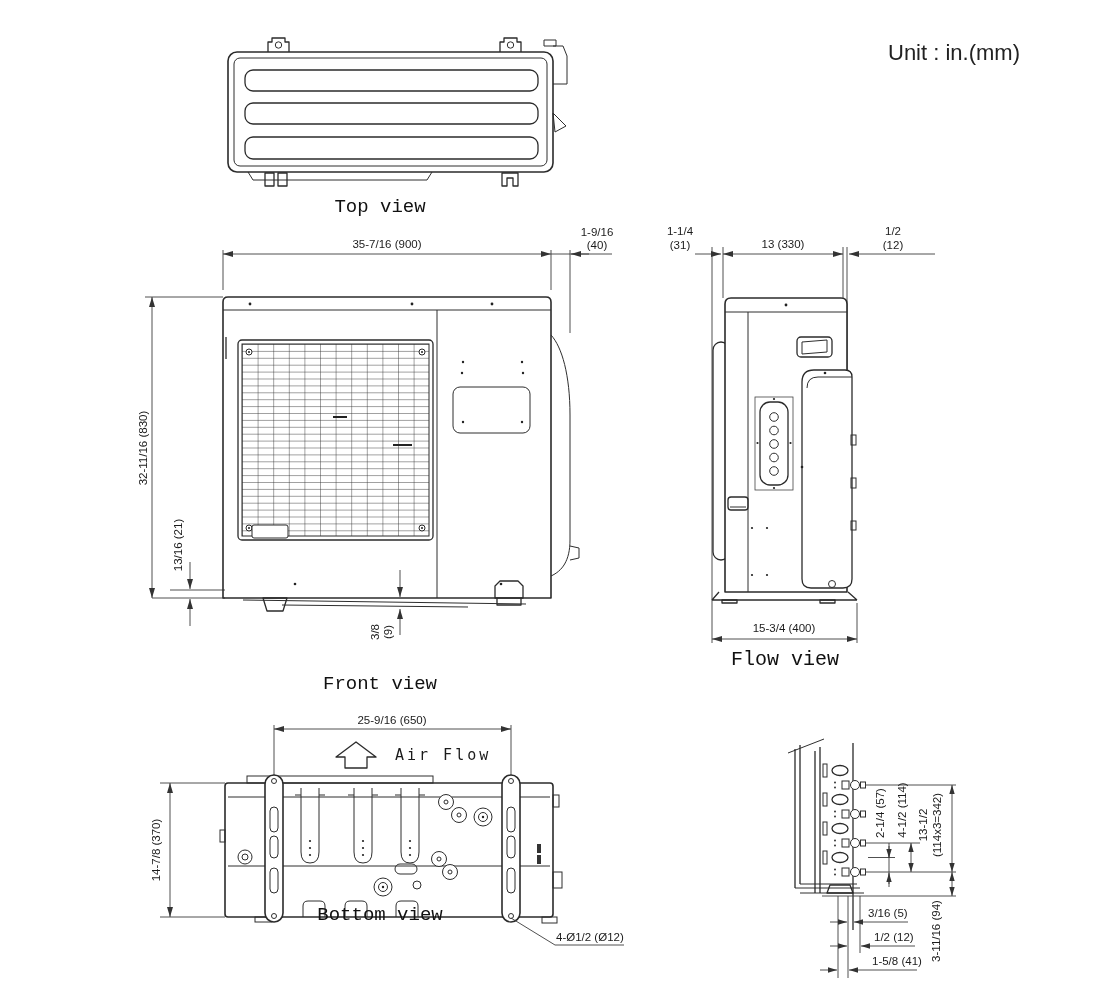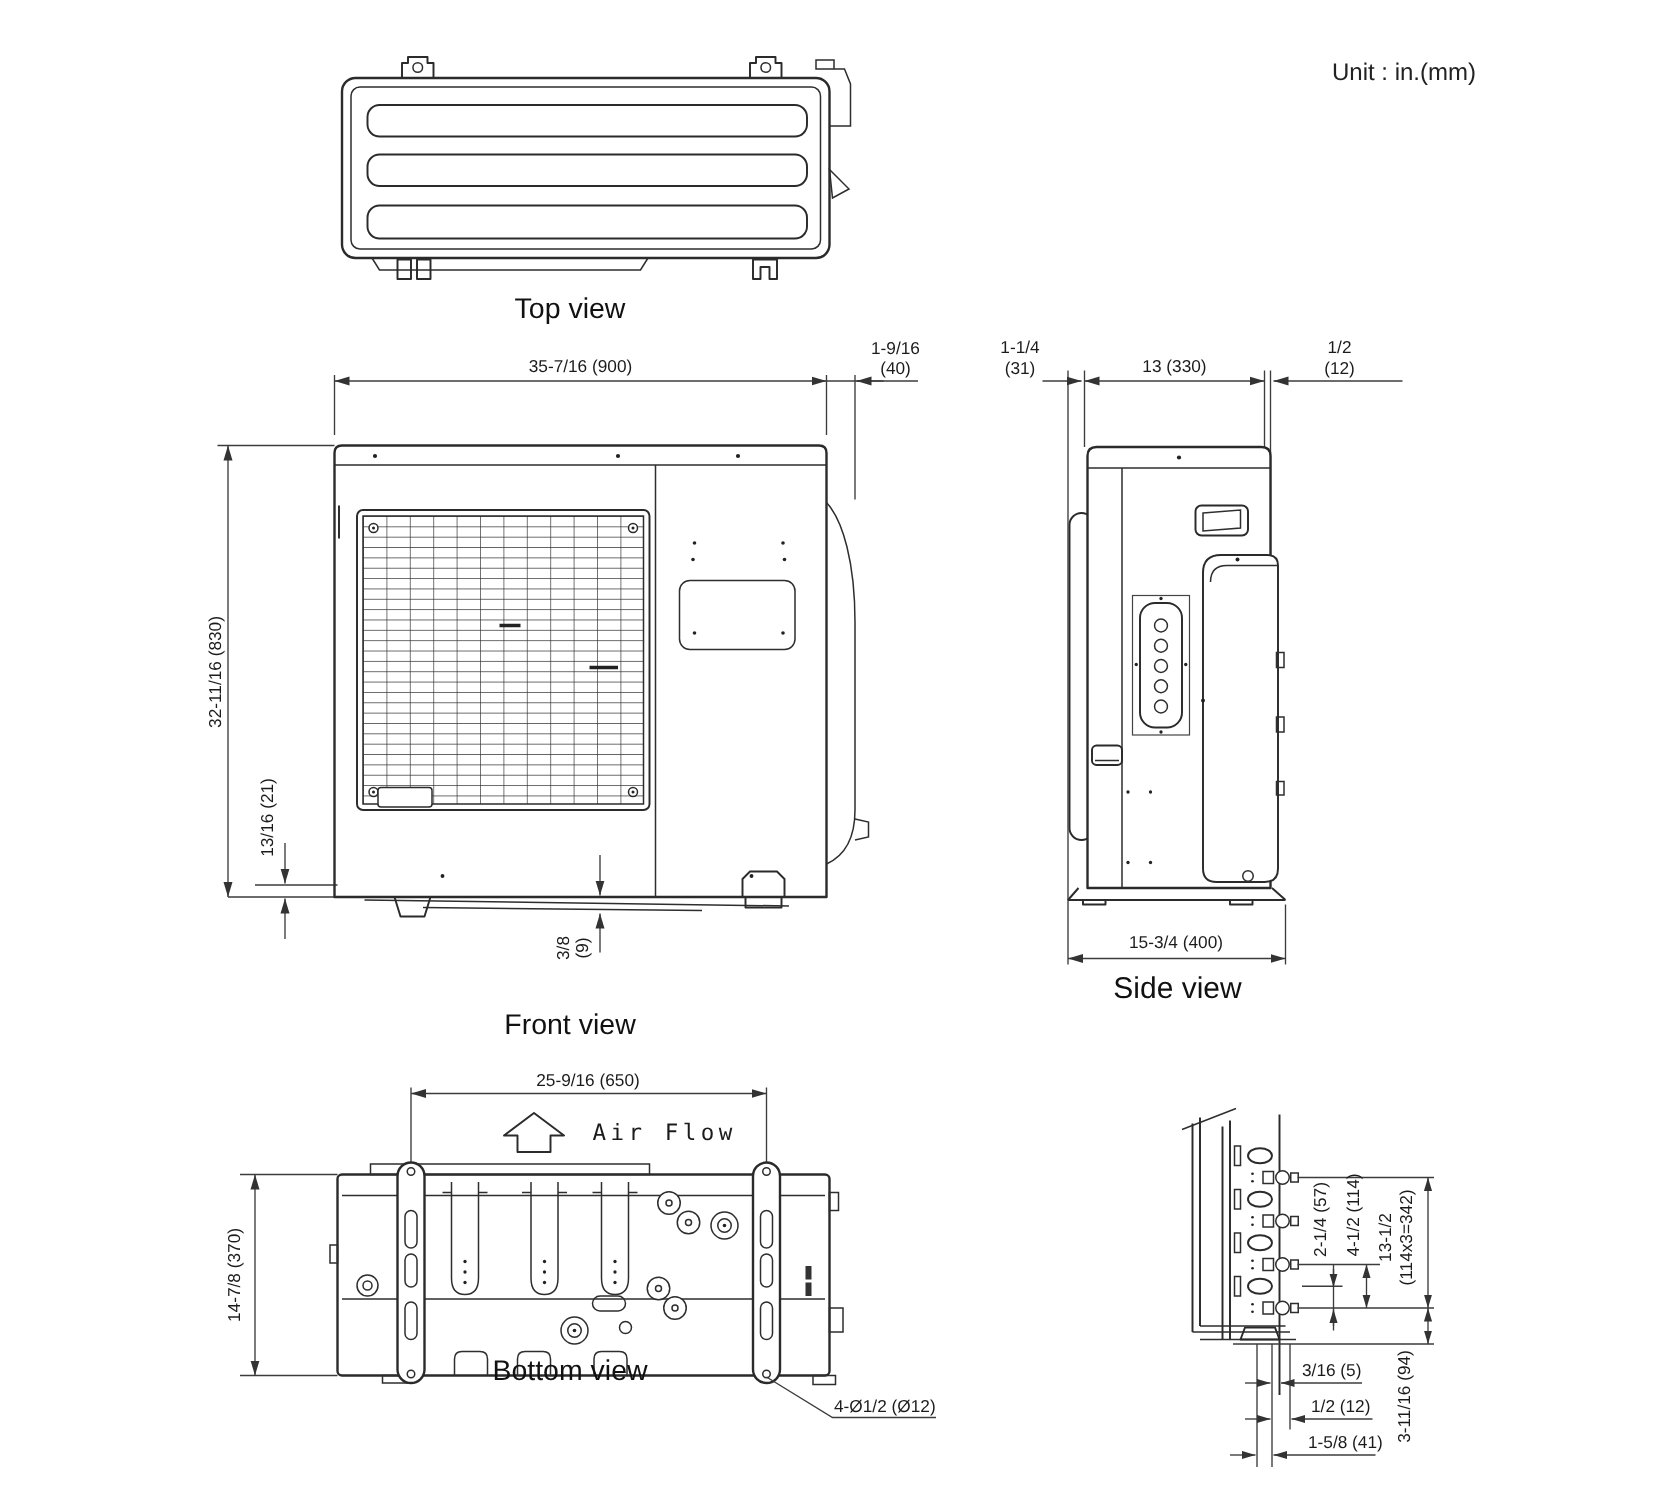--- a/index.html
+++ b/index.html
@@ -8,22 +8,22 @@
   .o{stroke:#2b2b2b;stroke-width:1.6;fill:none;stroke-linejoin:round;}
   .o2{stroke:#2b2b2b;stroke-width:1.3;fill:none;stroke-linejoin:round;}
   .i{stroke:#2e2e2e;stroke-width:1;fill:none;}
   .th{stroke:#444;stroke-width:.8;fill:none;}
   .d{stroke:#3c3c3c;stroke-width:.9;fill:none;}
   .w{fill:#fff;}
   .dk{fill:#333;stroke:none;}
   .dot{fill:#222;stroke:none;}
   text.t{font:11.5px "Liberation Sans",sans-serif;fill:#1b1b1b;}
   text.af{font:15px "DejaVu Sans Mono",monospace;letter-spacing:3px;fill:#1b1b1b;}
-  .vlabel{position:absolute;text-align:center;font-size:19px;color:#111;}
-  .unit{position:absolute;left:888px;top:40px;font-size:16px;color:#222;}
+  .vlabel{position:absolute;text-align:center;font-size:19px;color:#111;font-family:Liberation Mono, monospace;}
+  .unit{position:absolute;left:888px;top:40px;font-size:22px;color:#222;}
 </style>
 </head>
 <body>
 
 <div class="unit">Unit : in.(mm)</div>
 
 <svg style="left:140px;top:20px" width="480" height="200" viewBox="0 0 480 200">
   <g>
     <path class="i" d="M404,20 h12 v6 h-12 z M413,26 h10 l4,10 v28 h-14 M413,93 l13,13 -11,6 z"></path>
     <path class="o2" d="M128,32 V22 H132 V18 H145 V22 H149 V32"></path>
@@ -170,21 +170,21 @@
     <circle class="i" cx="182" cy="369" r="3.5"></circle>
     <rect class="o2" x="72" y="385" width="15" height="3"></rect>
     <rect class="o2" x="170" y="385" width="15" height="3"></rect>
   </g>
   <g>
     <path class="d" d="M207,388 V428"></path>
     <line class="d" x1="62" y1="424" x2="207" y2="424" marker-start="url(#mS)" marker-end="url(#mS)"></line>
     <text class="t" x="134" y="417" text-anchor="middle">15-3/4 (400)</text>
   </g>
 </svg>
-<div class="vlabel" style="left:650px;top:648px;width:270px;font-size:20px;">Side view</div>
+<div class="vlabel" style="left:650px;top:648px;width:270px;font-size:20px;">Flow view</div>
 
 <svg style="left:140px;top:700px" width="500" height="270" viewBox="0 0 500 270">
   <defs>
     <marker id="mB" markerWidth="11" markerHeight="8" refX="10" refY="3.4" orient="auto-start-reverse" markerUnits="userSpaceOnUse">
       <path d="M0,.4 L10,3.4 L0,6.4 Z" fill="#333"></path>
     </marker>
   </defs>
   <g>
     <path class="d" d="M134,78 V25 M371,78 V25"></path>
     <line class="d" x1="134" y1="29" x2="371" y2="29" marker-start="url(#mB)" marker-end="url(#mB)"></line>

